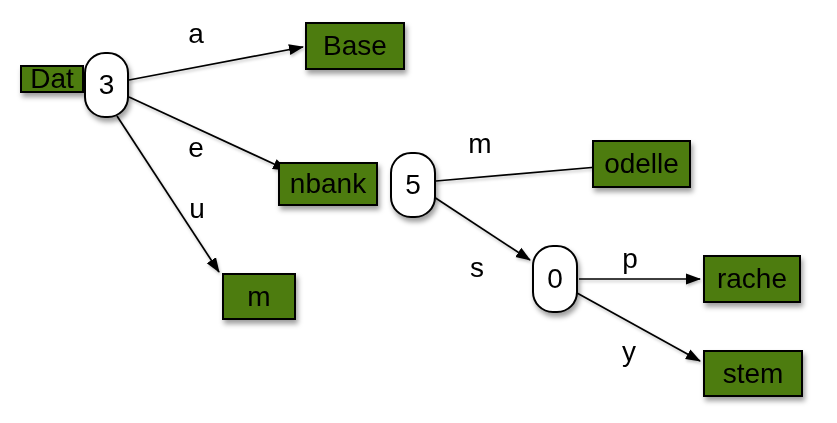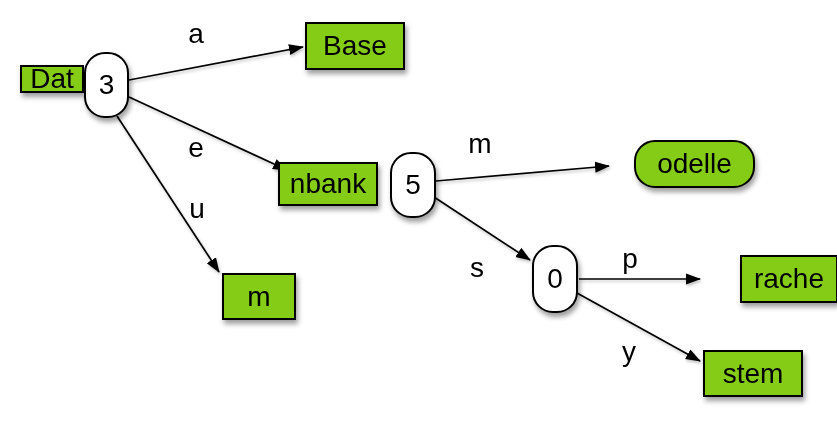--- a/index.html
+++ b/index.html
@@ -25,21 +25,21 @@
   }
   .edge-label {
     font-family: "Liberation Sans", sans-serif;
     font-size: 28px;
     fill: #000000;
     text-anchor: middle;
   }
   .node-rect {
     position: absolute;
     box-sizing: border-box;
-    background: #84cc16;
+    background: #4d7c0f;
     border: 2.5px solid #000000;
     display: flex;
     align-items: center;
     justify-content: center;
     font-size: 28px;
     line-height: 1;
     box-shadow: 2px 4px 5px rgba(0,0,0,0.38);
     z-index: 2;
   }
   .node-oval {
@@ -103,29 +103,29 @@
     <span>nbank</span>
   </div>
   <div class="node-oval" style="left:390px; top:152px; width:46px; height:66px;">
     <span>5</span>
   </div>
 
   <div class="node-rect" style="left:222px; top:273px; width:74px; height:47px;">
     <span>m</span>
   </div>
 
-  <div class="node-rect" style="left:634px; top:140px; width:121px; height:48px;border-radius:21px;">
+  <div class="node-rect" style="left:592px; top:140px; width:99px; height:48px;">
     <span>odelle</span>
   </div>
 
   <div class="node-oval" style="left:532px; top:245px; width:46px; height:68px;">
     <span>0</span>
   </div>
 
-  <div class="node-rect" style="left:703px; top:255px; width:98px; height:48px;margin-left:37px;">
+  <div class="node-rect" style="left:703px; top:255px; width:98px; height:48px;">
     <span>rache</span>
   </div>
 
   <div class="node-rect" style="left:703px; top:350px; width:100px; height:47px;">
     <span>stem</span>
   </div>
 
 </div>
 
 </body></html>

